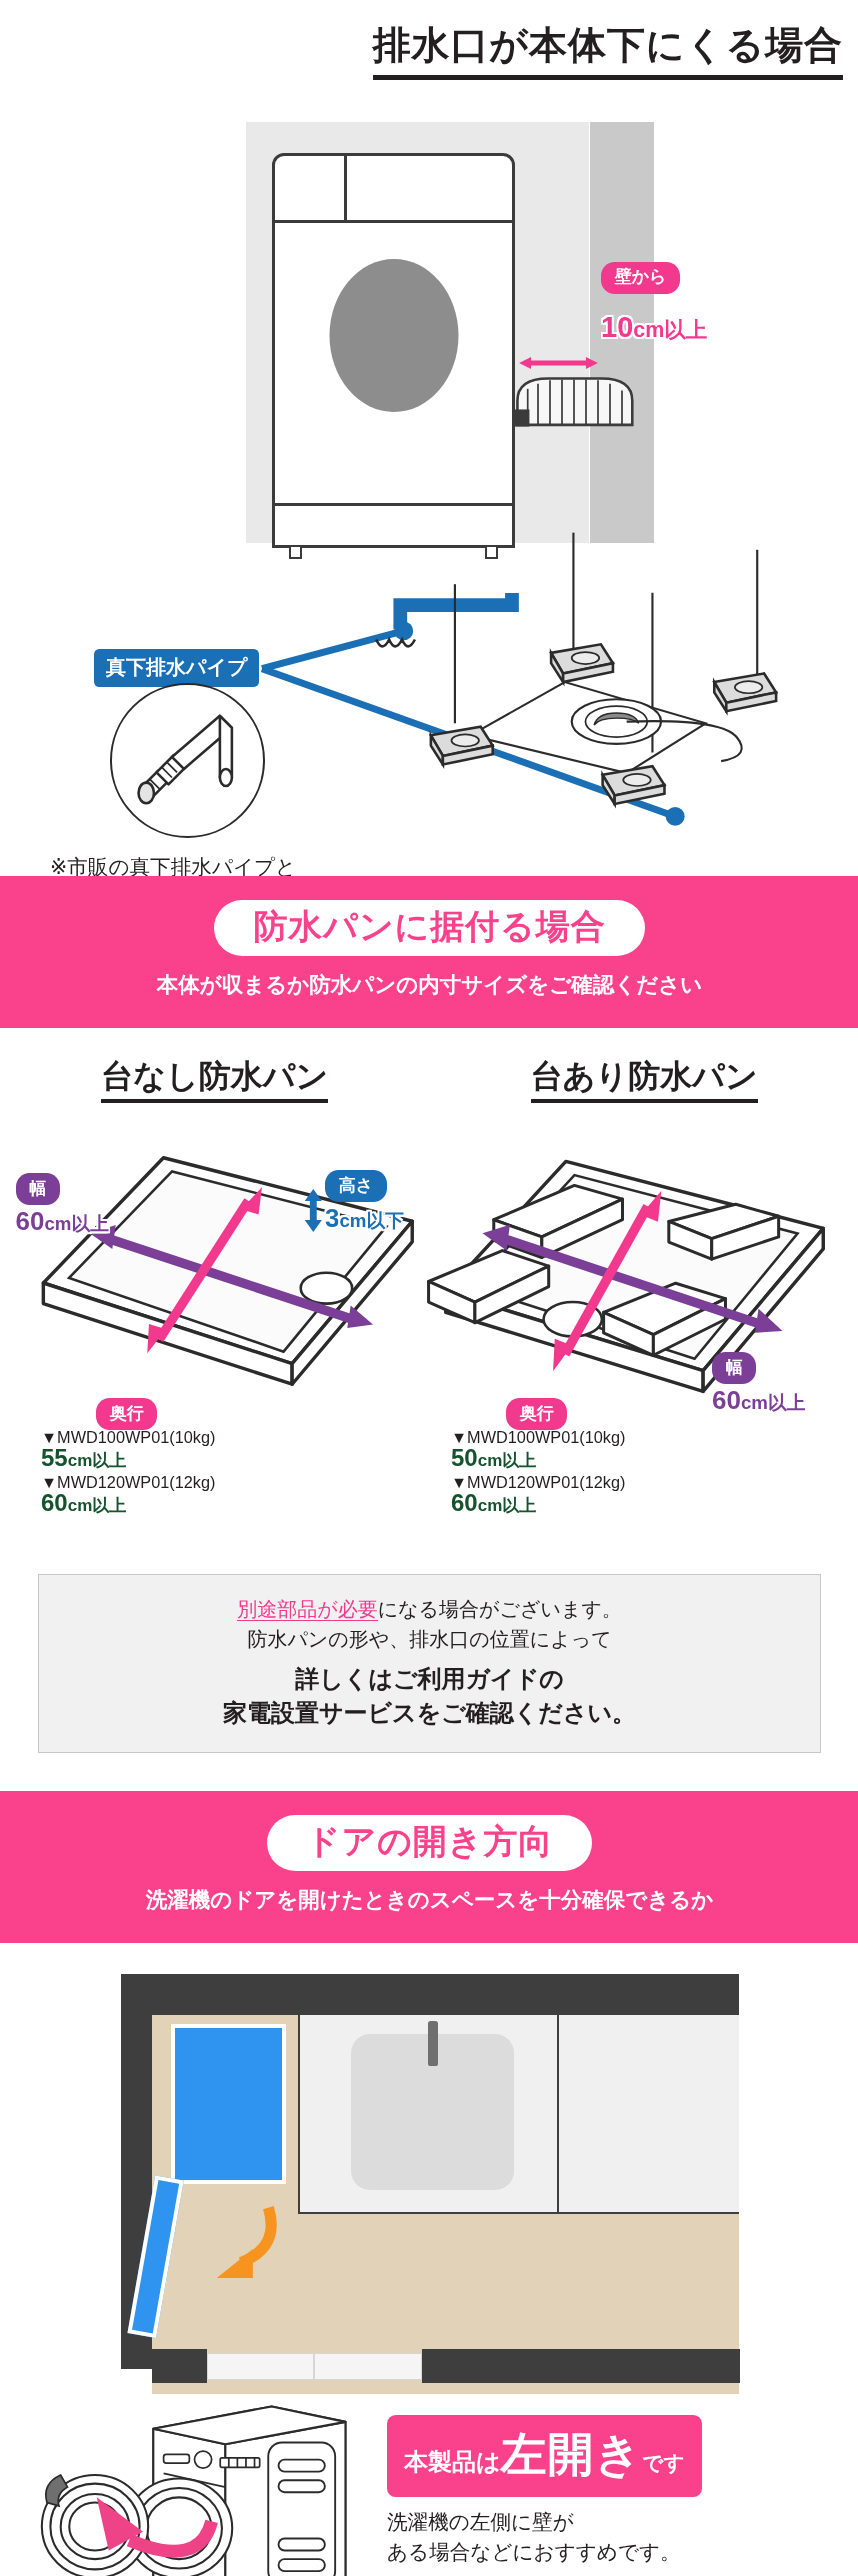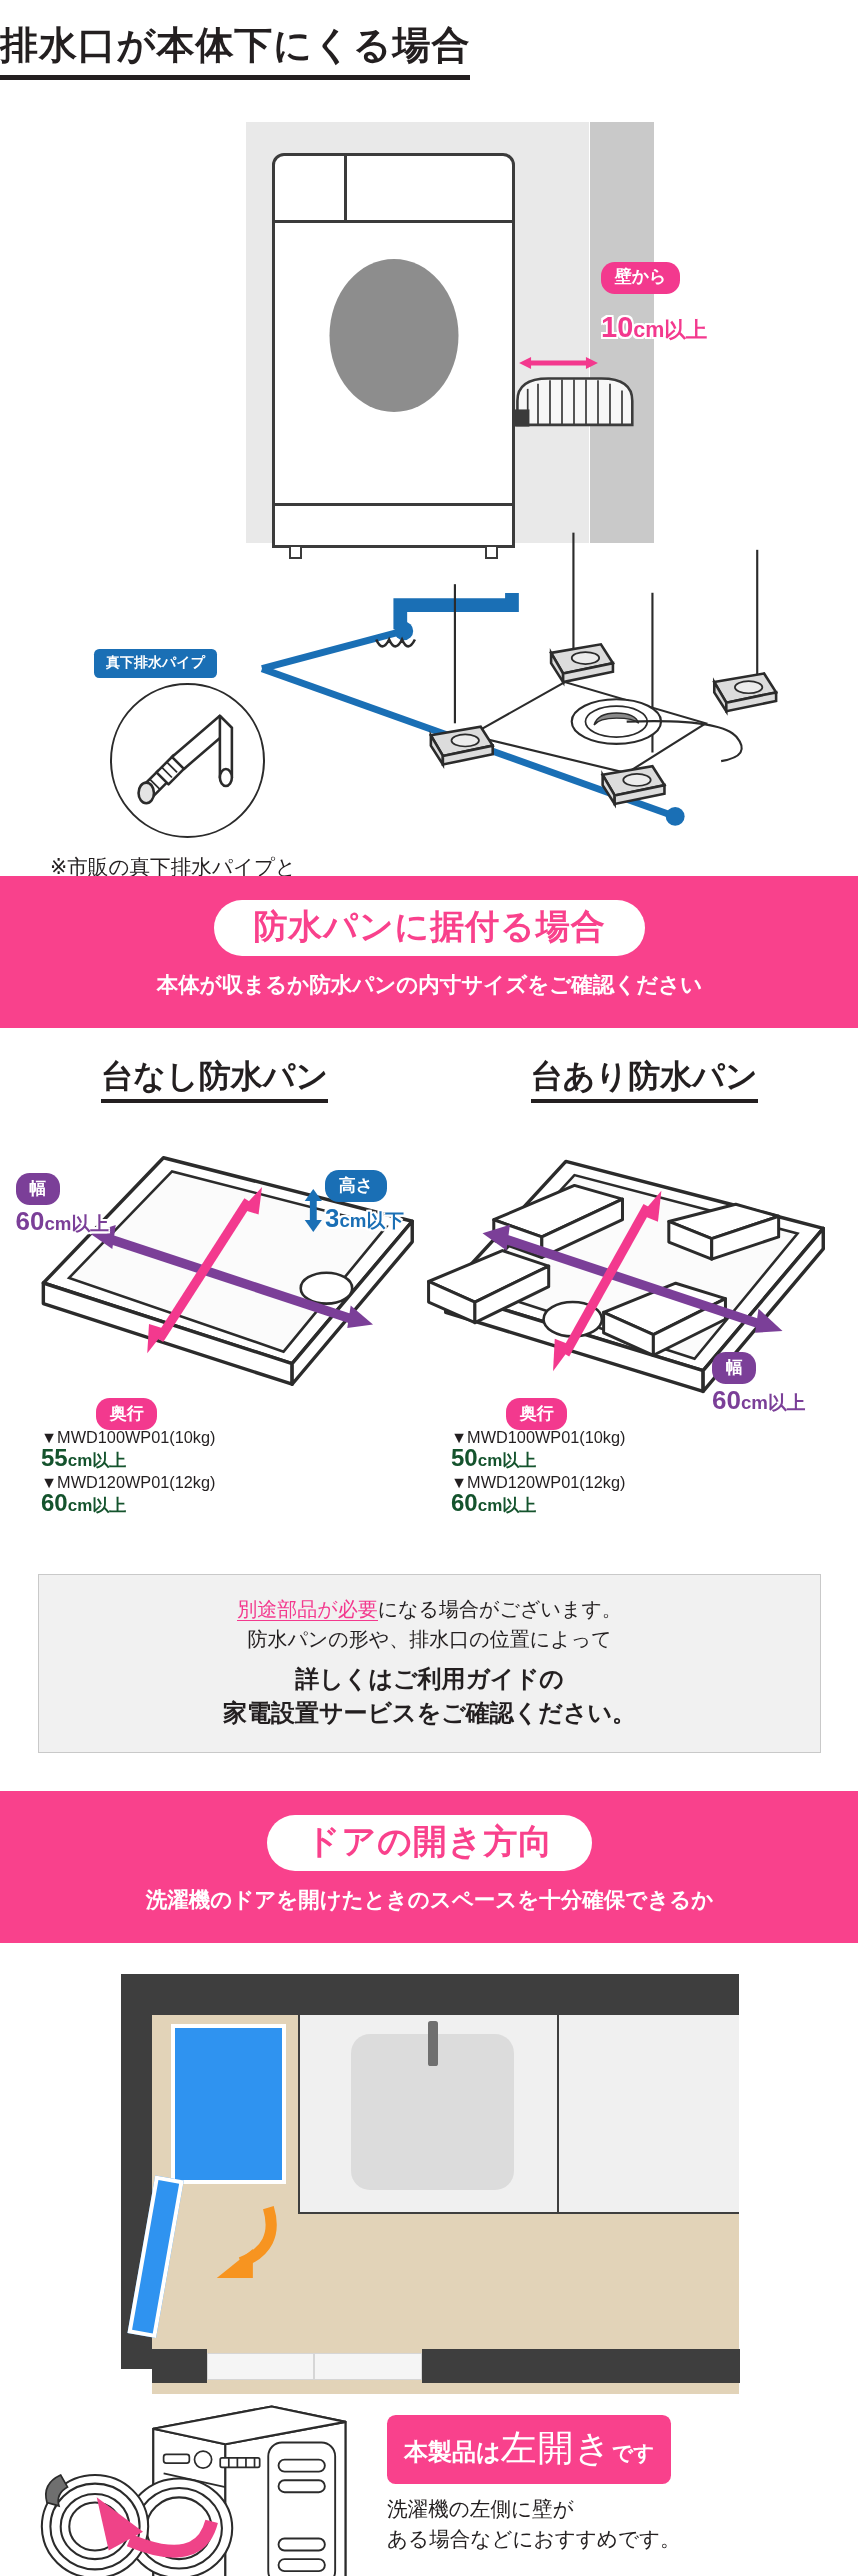--- a/index.html
+++ b/index.html
@@ -19,21 +19,21 @@
     overflow: hidden;
   }
 
   
   .sec1 { position: relative; height: 876px; }
 
   .title-underline {
     position: absolute;
     top: 24px;
     left: 0; right: 16px;
-    text-align: left;
+    text-align: right;
   }
   .title-underline .txt {
     display: inline-block;
     font-size: 38px;
     font-weight: bold;
     color: #231f20;
     letter-spacing: 0.9px;
     padding-bottom: 6.9px;
     border-bottom: 5.2px solid #231f20;
     line-height: 1.15;
@@ -84,21 +84,21 @@
   .gap-arrow { position: absolute; left: 519px; top: 245px; width: 79px; height: 12px; }
 
   
   .hose { position: absolute; left: 512px; top: 258px; }
 
   
   .bluepath { position: absolute; left: 0; top: 0; width: 859px; height: 756px; }
 
   
   .pipe-label { position: absolute; left: 94px; top: 537px; }
-  .pipe-label .pill { font-size: 14px; padding: 5.2px 12px 6px; border-radius: 5.2px; }
+  .pipe-label .pill { font-size: 20px; padding: 5.2px 12px 6px; border-radius: 5.2px; }
 
   .pipe-circle {
     position: absolute; left: 110px; top: 571px;
     width: 155px; height: 155px; border: 2.6px solid #2b2b2b; border-radius: 50%;
     background: #fff;
   }
 
   .note1 {
     position: absolute; left: 50px; top: 740px;
     font-size: 20.6px; line-height: 1.42; color: #231f20; white-space: pre-line;
@@ -186,21 +186,21 @@
 
   
   .bottomrow { display: flex; align-items: flex-start; padding: 15.5px 0 34px 26px; }
   .bm-illus { width: 361px; height: 223px; position: relative; flex: none; }
   .bm-text  { padding-top: 24px; }
   .bm-badge {
     display: inline-block; background: #f9418c; color: #fff;
     border-radius: 8.6px; padding: 8.6px 17px 11px; white-space: nowrap;
   }
   .bm-badge .s { font-size: 24px; font-weight: bold; }
-  .bm-badge .b { font-size: 36px; font-weight: normal; letter-spacing: 0.9px; margin-top: 26px; }
+  .bm-badge .b { font-size: 46px; font-weight: bold; letter-spacing: 0.9px; margin-top: 26px; }
   .bm-badge .t { font-size: 20.6px; font-weight: bold; }
   .bm-sub { margin-top: 10.3px; font-size: 20.6px; line-height: 1.45; color: #231f20; white-space: pre-line; }
 
   svg { display: block; overflow: visible; }
 </style>
 </head>
 <body>
 
 <div class="page">
 

